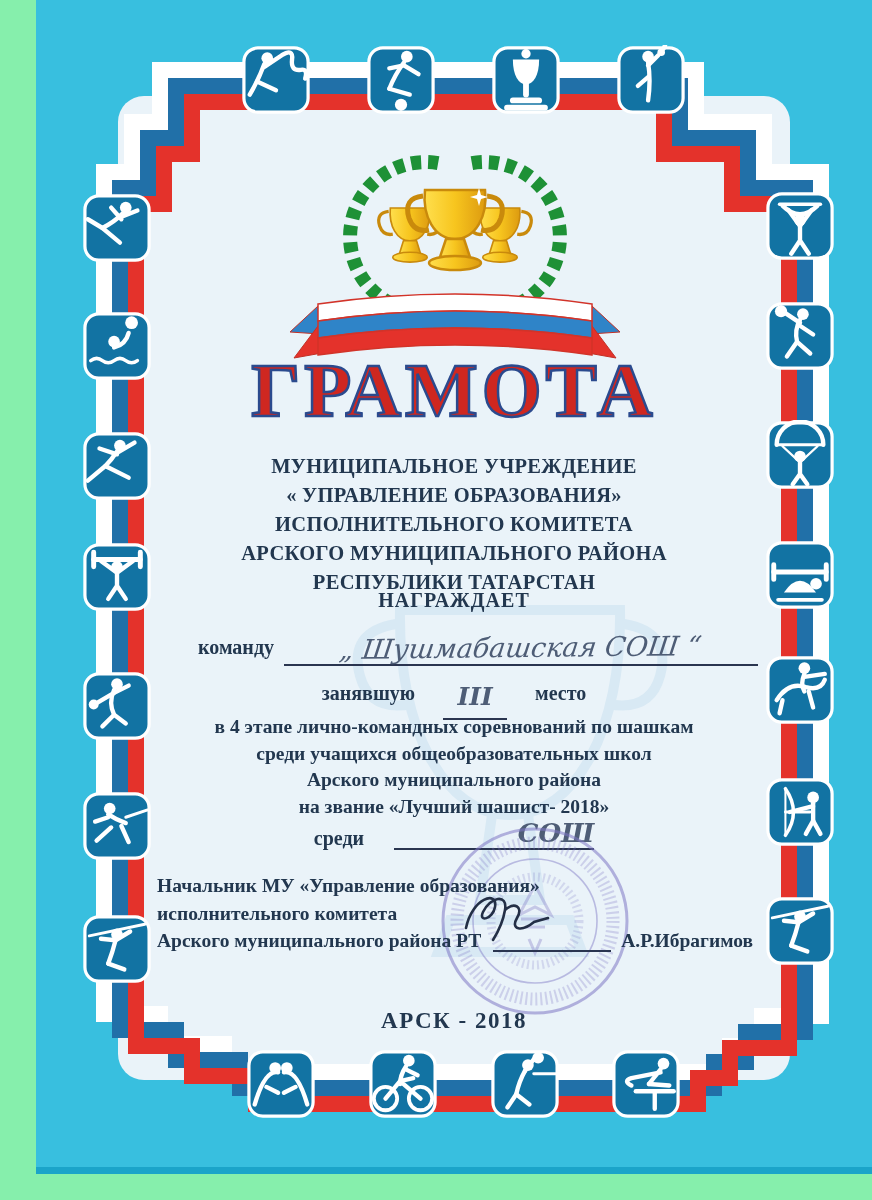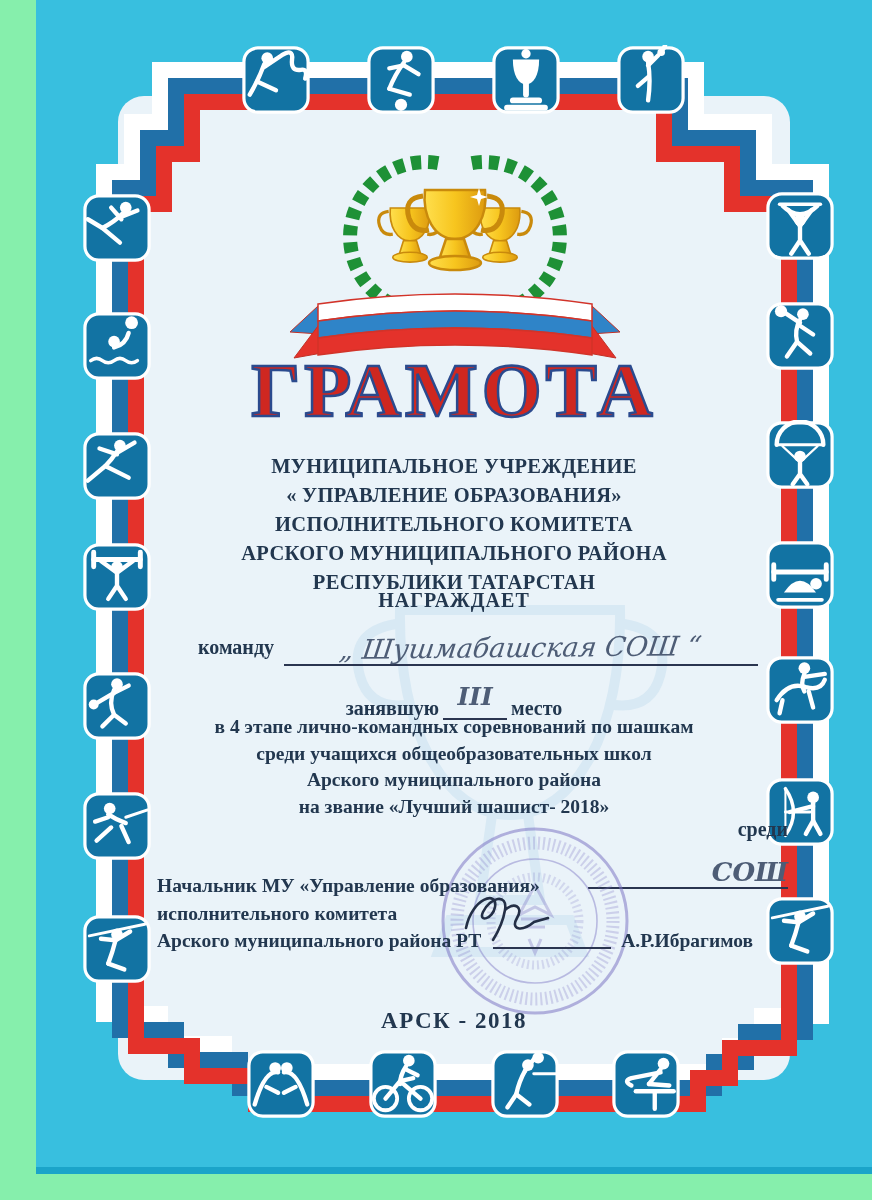--- a/index.html
+++ b/index.html
@@ -23,35 +23,35 @@
   .org{position:absolute;left:120px;top:452px;width:668px;text-align:center;z-index:4;
        font-size:20.5px;font-weight:bold;line-height:29px;color:var(--navy);letter-spacing:.3px;}
   .awards{position:absolute;left:120px;top:589px;width:668px;text-align:center;z-index:4;
           font-size:20px;font-weight:bold;color:var(--navy);letter-spacing:1px;}
   .team-line{position:absolute;left:198px;top:632px;width:560px;z-index:4;display:flex;align-items:center;}
   .team-label{font-size:20px;font-weight:bold;color:var(--navy);padding-bottom:4px;}
   .team-script-wrap{flex:1;margin-left:10px;border-bottom:2px solid var(--ink);text-align:center;}
   .hand{font-style:italic;color:var(--hand);font-family:"DejaVu Serif", serif;}
   .team-script{display:inline-block;font-size:27px;transform:skewX(-8deg) rotate(-0.6deg);padding:0 4px 1px 4px;}
   .place-line{position:absolute;left:120px;top:682px;width:668px;z-index:4;display:flex;
-              justify-content:center;align-items:flex-end;gap:4px;color:var(--navy);
+              justify-content:center;gap:28px;color:var(--navy);
               font-size:20px;font-weight:bold;}
   .place-value{display:inline-block;min-width:64px;text-align:center;border-bottom:2px solid var(--ink);
                font-size:25px;padding-bottom:7px;}
   .body-block{position:absolute;left:120px;top:714px;width:668px;text-align:center;z-index:4;
               font-size:19.5px;font-weight:bold;line-height:26.5px;color:var(--navy);}
   .among-line{position:absolute;left:120px;top:818px;width:668px;z-index:4;display:flex;
-              justify-content:center;align-items:flex-end;gap:16px;color:var(--navy);
-              font-size:20px;font-weight:bold;flex-direction:column;}
+              justify-content:center;align-items:flex-end;gap:30px;color:var(--navy);
+              font-size:20px;font-weight:bold;}
   .among-value{display:inline-block;width:200px;text-align:right;border-bottom:2px solid var(--ink);
                font-size:26px;padding-bottom:0px;}
   .stamp{position:absolute;left:437px;top:823px;z-index:4;}
   .signer{position:absolute;left:157px;top:872px;width:648px;z-index:5;
           font-size:19.5px;font-weight:bold;line-height:27.5px;color:var(--navy);}
-  .signer-row{display:flex;align-items:flex-start;}
+  .signer-row{display:flex;align-items:flex-end;}
   .sig-space{width:118px;border-bottom:2px solid var(--ink);height:20px;margin:0 10px 3px 12px;}
   .signature-svg{position:absolute;left:452px;top:878px;z-index:6;}
   .footer{position:absolute;left:120px;top:1008px;width:668px;text-align:center;z-index:4;
           font-size:23px;font-weight:bold;letter-spacing:1.5px;color:var(--navy);}
   .line{white-space:nowrap;}
 </style>
 </head>
 <body>
 
 <div class="stage">

